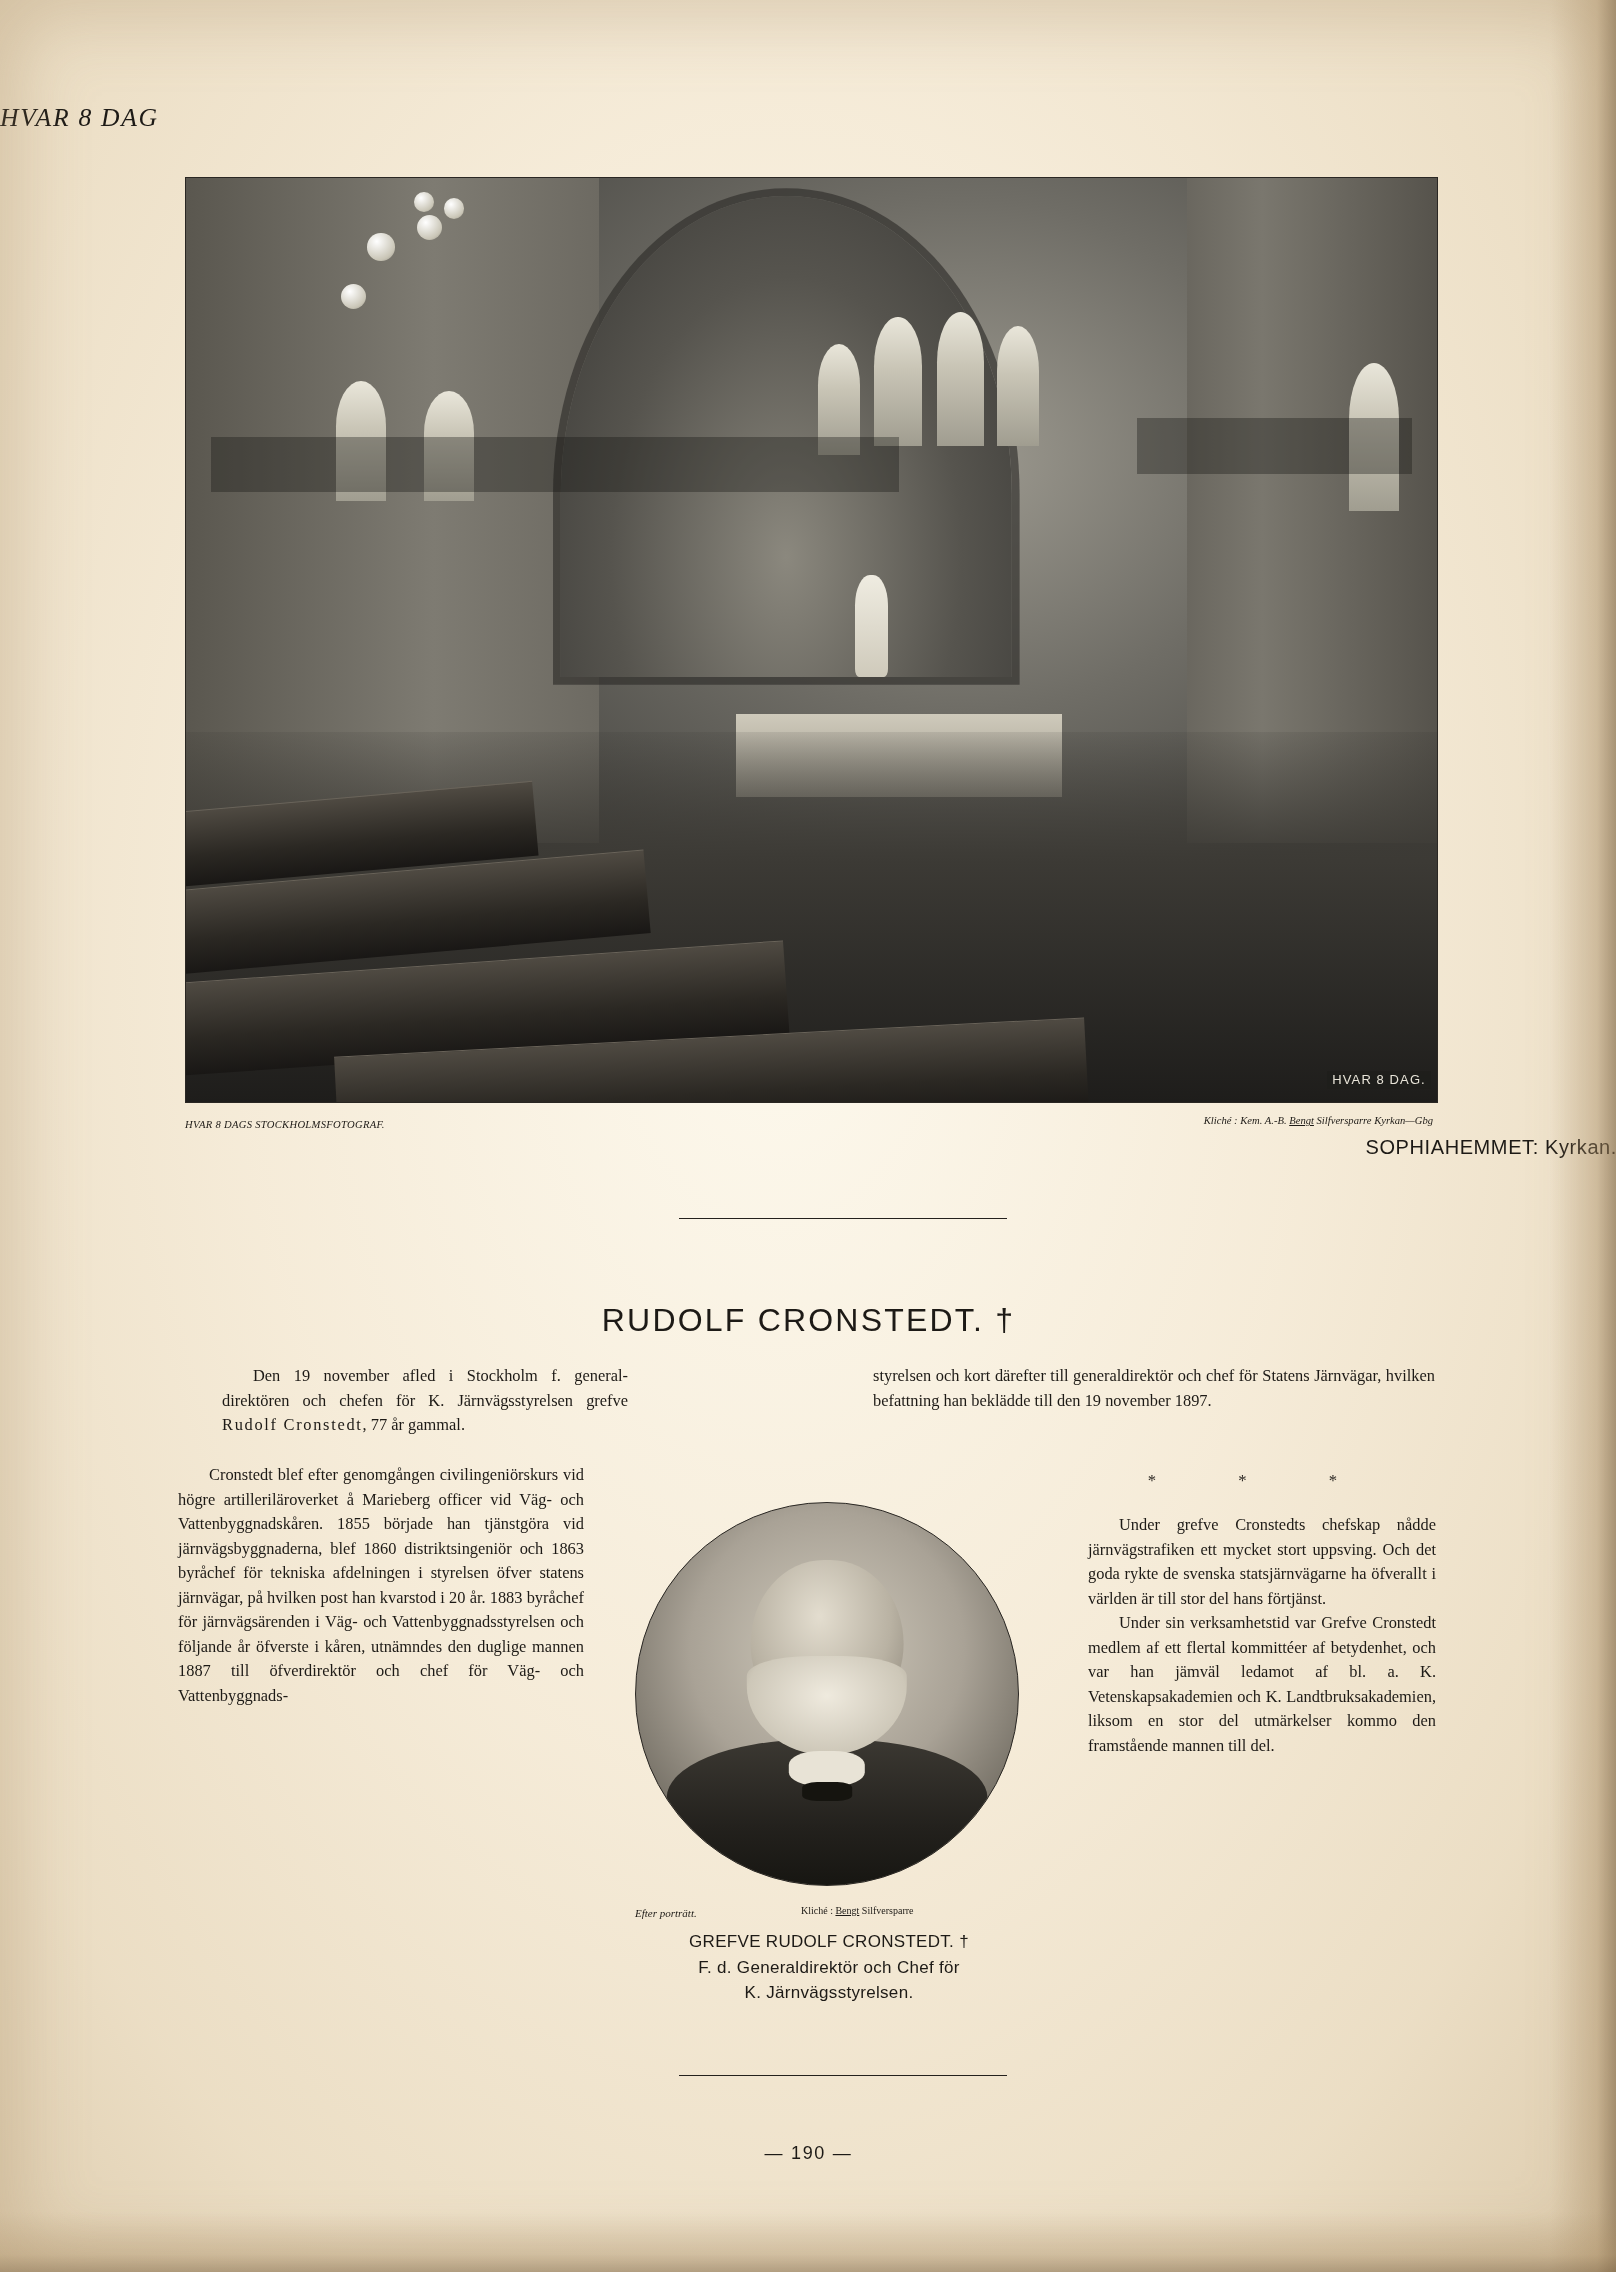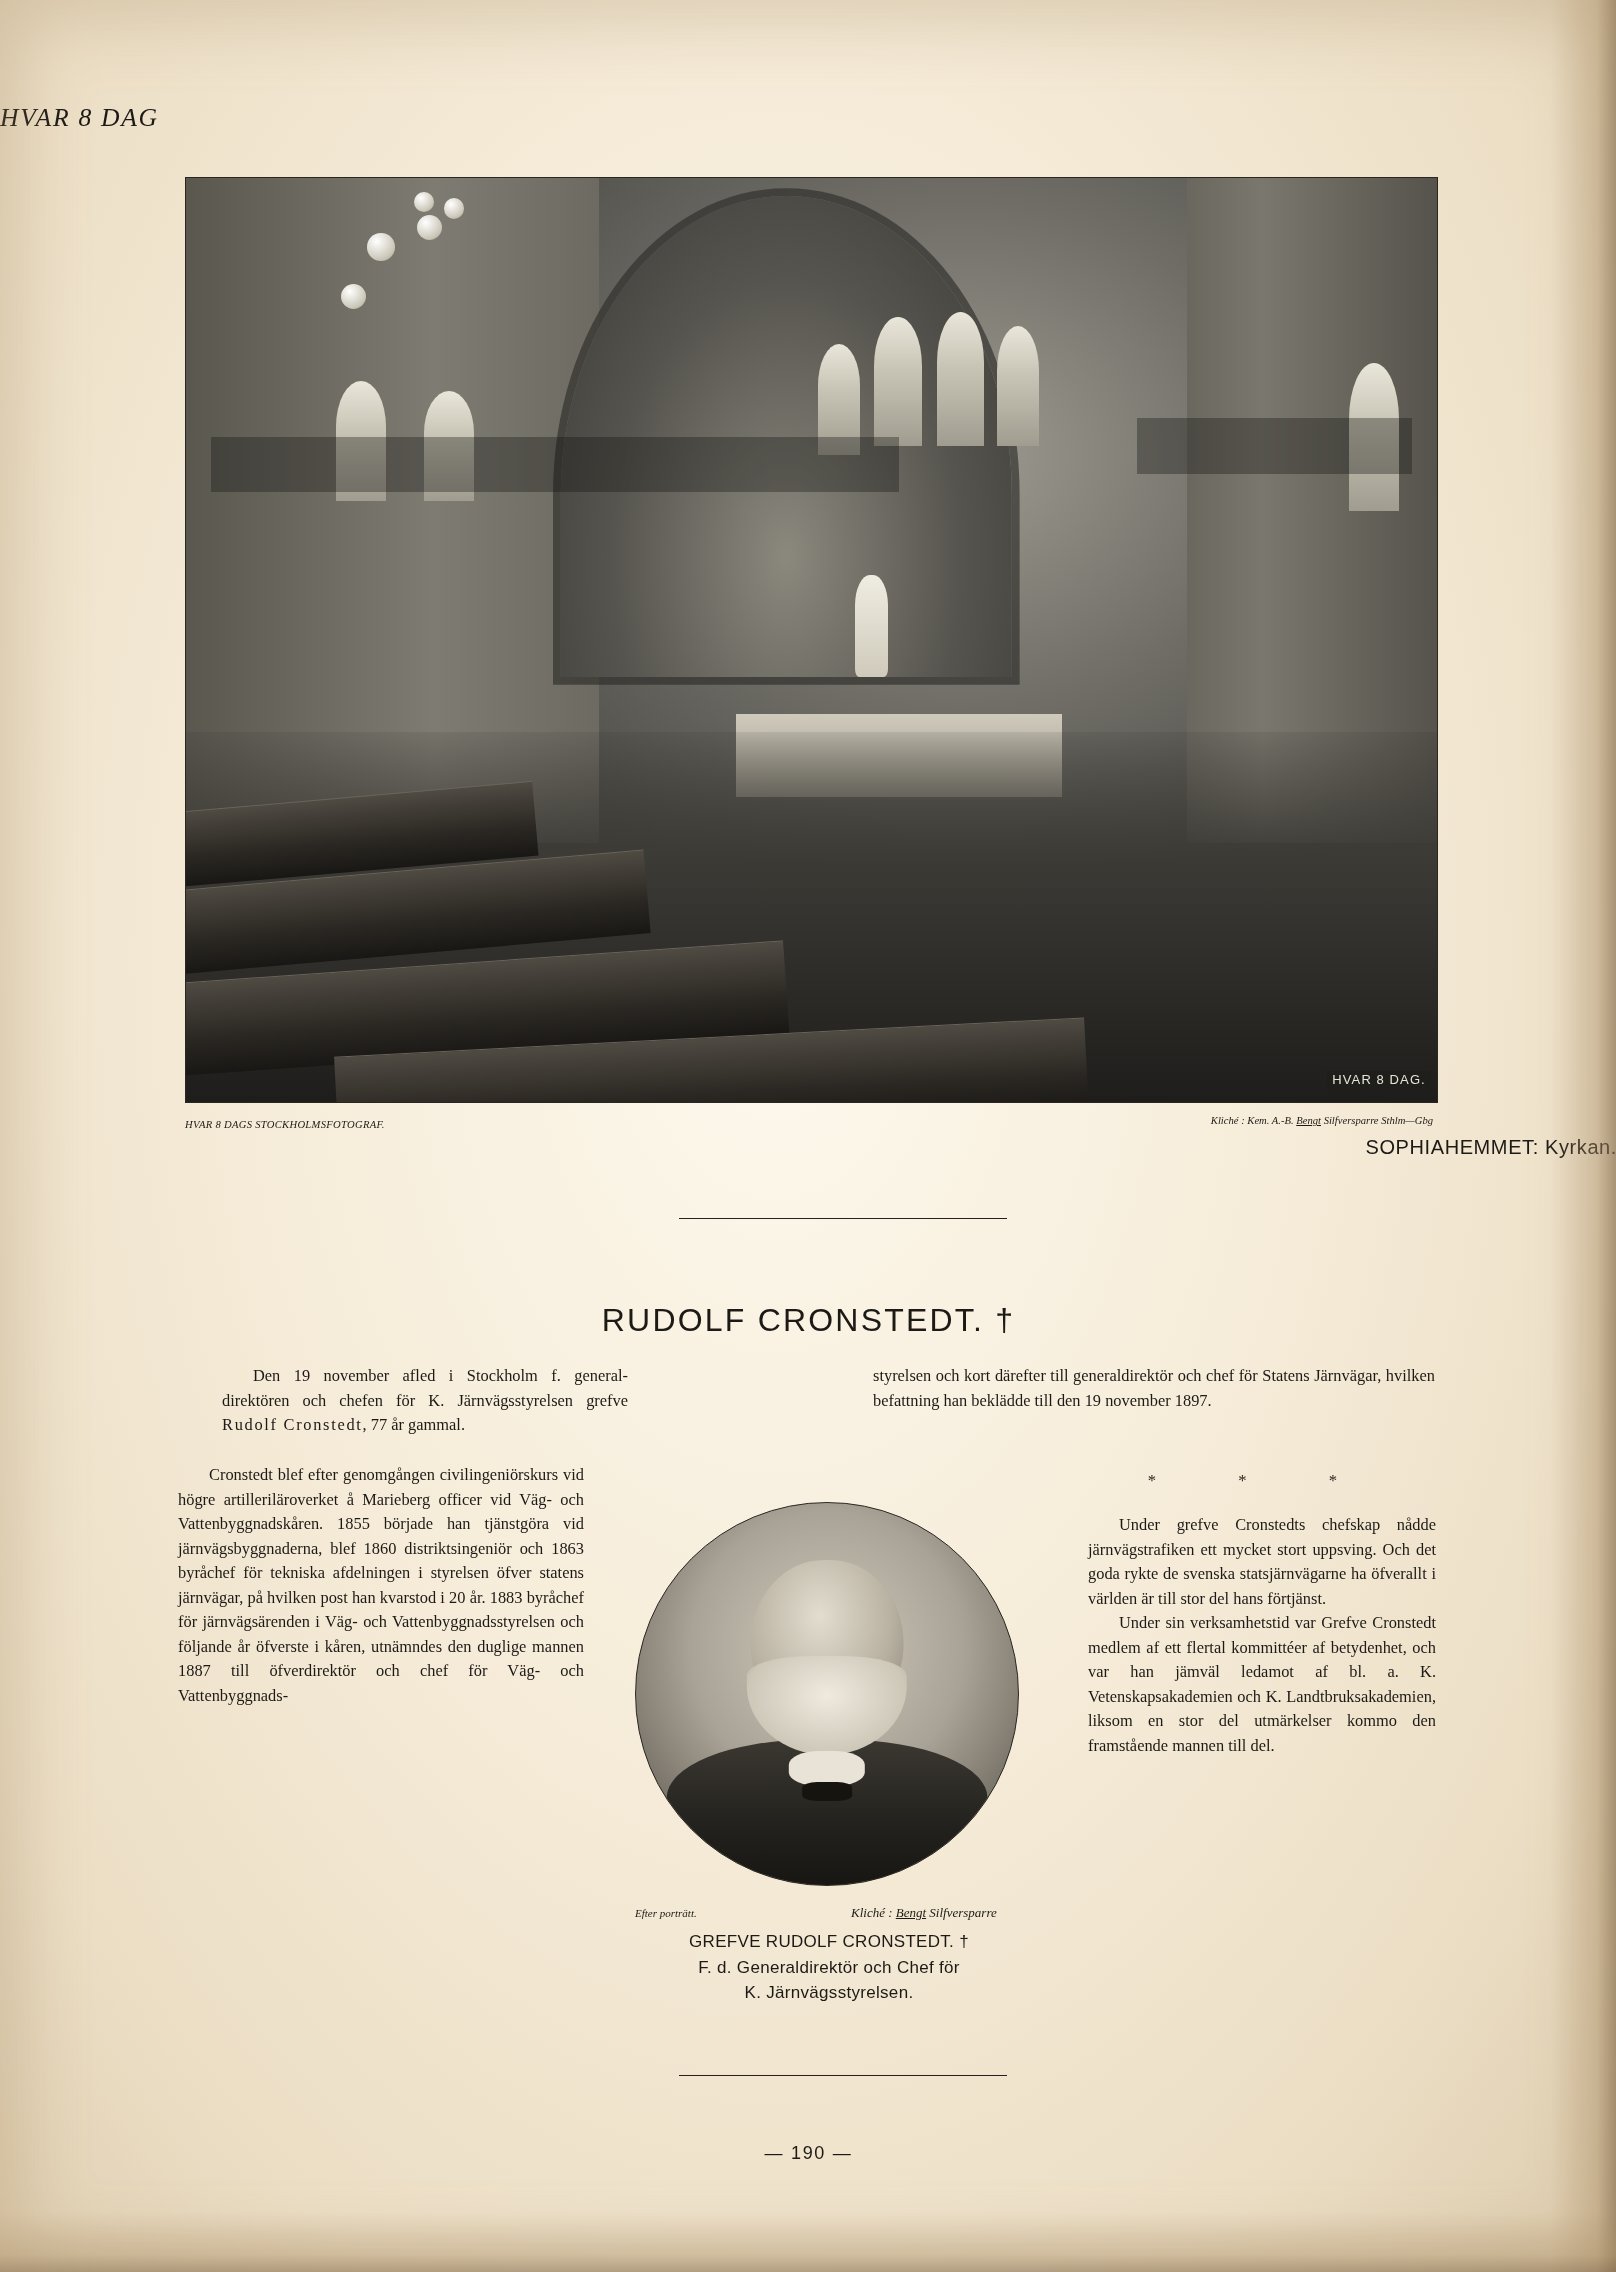--- a/index.html
+++ b/index.html
@@ -333,24 +333,23 @@
   .portrait-credit-left {
     position: absolute;
     left: 635px;
     top: 1907px;
     font-size: 11px;
     font-style: italic;
     font-family: "Liberation Serif", serif;
   }
   .portrait-credit-right {
     position: absolute;
-    left: 851px;
+    left: 801px;
     top: 1905px;
-    font-size: 13px;
-    font-style: italic;
+    font-size: 10px;
     font-family: "Liberation Serif", serif;
   }
   .portrait-credit-right u { text-decoration: underline; }
 
   .portrait-caption {
     position: absolute;
     left: 612px;
     top: 1929px;
     width: 434px;
     text-align: center;
@@ -404,21 +403,21 @@
       <div class="ch-floor"></div>
       <div class="pew" style="left:-2%; top:67%; width:30%; height:8%; transform:rotate(-5deg);"></div>
       <div class="pew" style="left:-3%; top:75%; width:40%; height:9%; transform:rotate(-5deg);"></div>
       <div class="pew" style="left:-4%; top:85%; width:52%; height:10%; transform:rotate(-4deg);"></div>
       <div class="pew" style="left:12%; top:93%; width:60%; height:10%; transform:rotate(-3deg);"></div>
       <div class="photo-credit-corner">HVAR 8 DAG.</div>
     </div>
   </div>
 
   <div class="cap-left">HVAR 8 DAGS STOCKHOLMSFOTOGRAF.</div>
-  <div class="cap-right"><span>Kliché : Kem. A.-B. </span><u>Bengt</u><span> Silfversparre Sthlm—Gbg</span></div>
+  <div class="cap-right"><span>Kliché : Kem. A.-B. </span><u>Bengt</u><span> Silfversparre Kyrkan—Gbg</span></div>
   <div class="cap-center">SOPHIAHEMMET:  Kyrkan.</div>
 
   <div class="rule rule-top"></div>
 
   <div class="article-title">RUDOLF CRONSTEDT. †</div>
 
   <div class="col col-left">
     <p class="indent"><span>Den 19 november afled i Stockholm f. general-direktören och chefen för K. Järnvägsstyrelsen grefve </span><span class="sp-name">Rudolf Cronstedt</span><span>, 77 år gammal.</span></p>
   </div>
 

